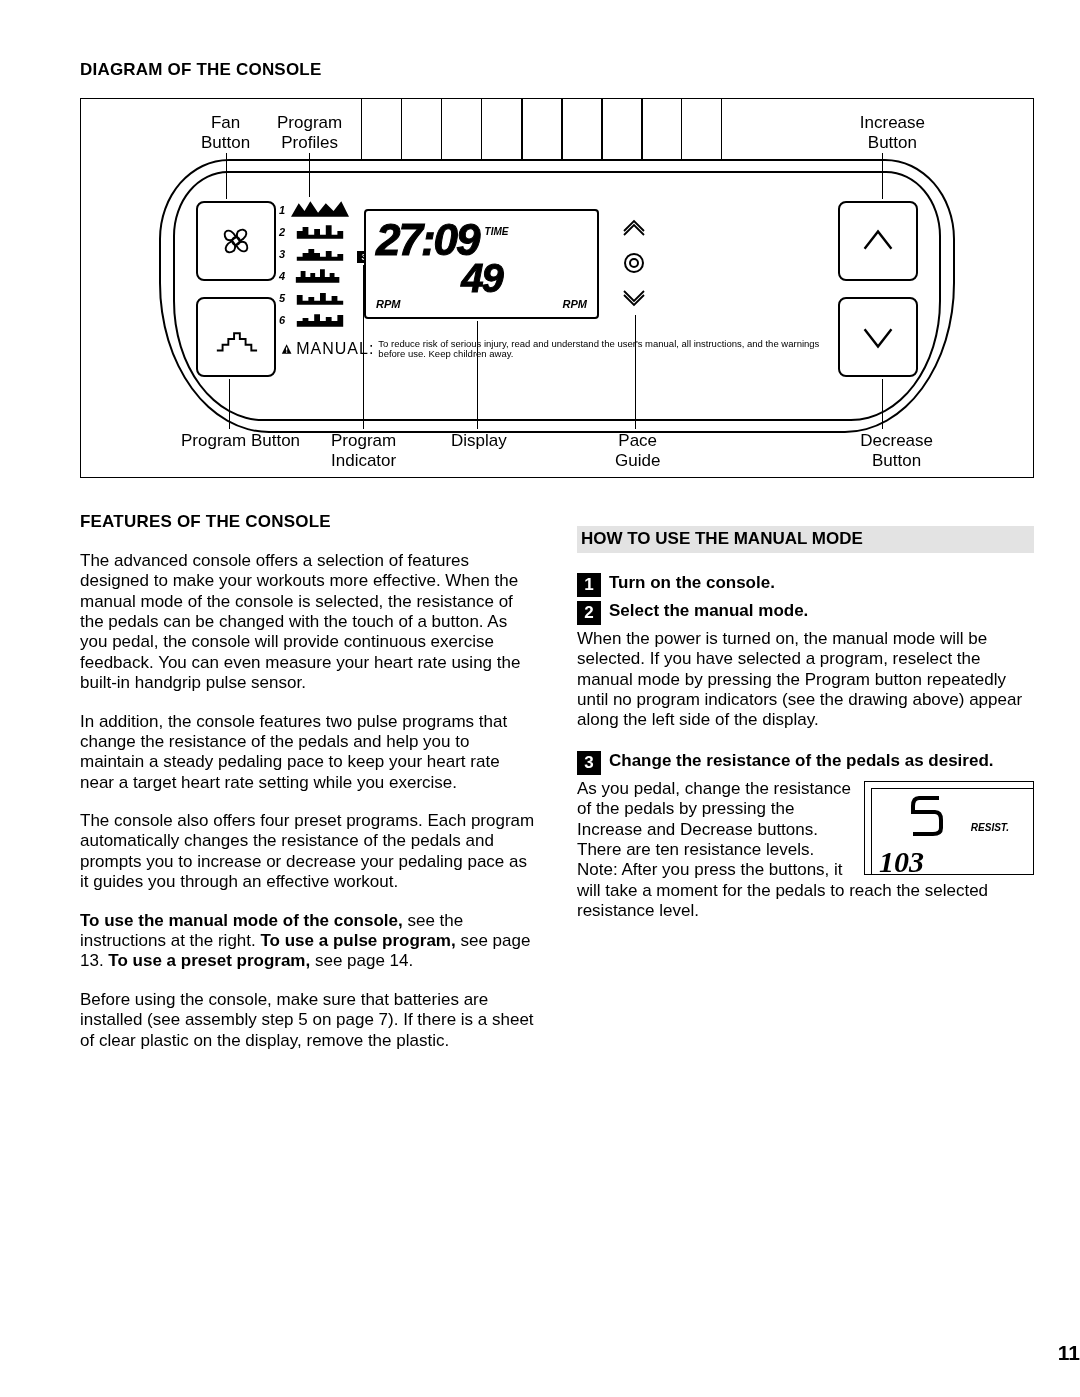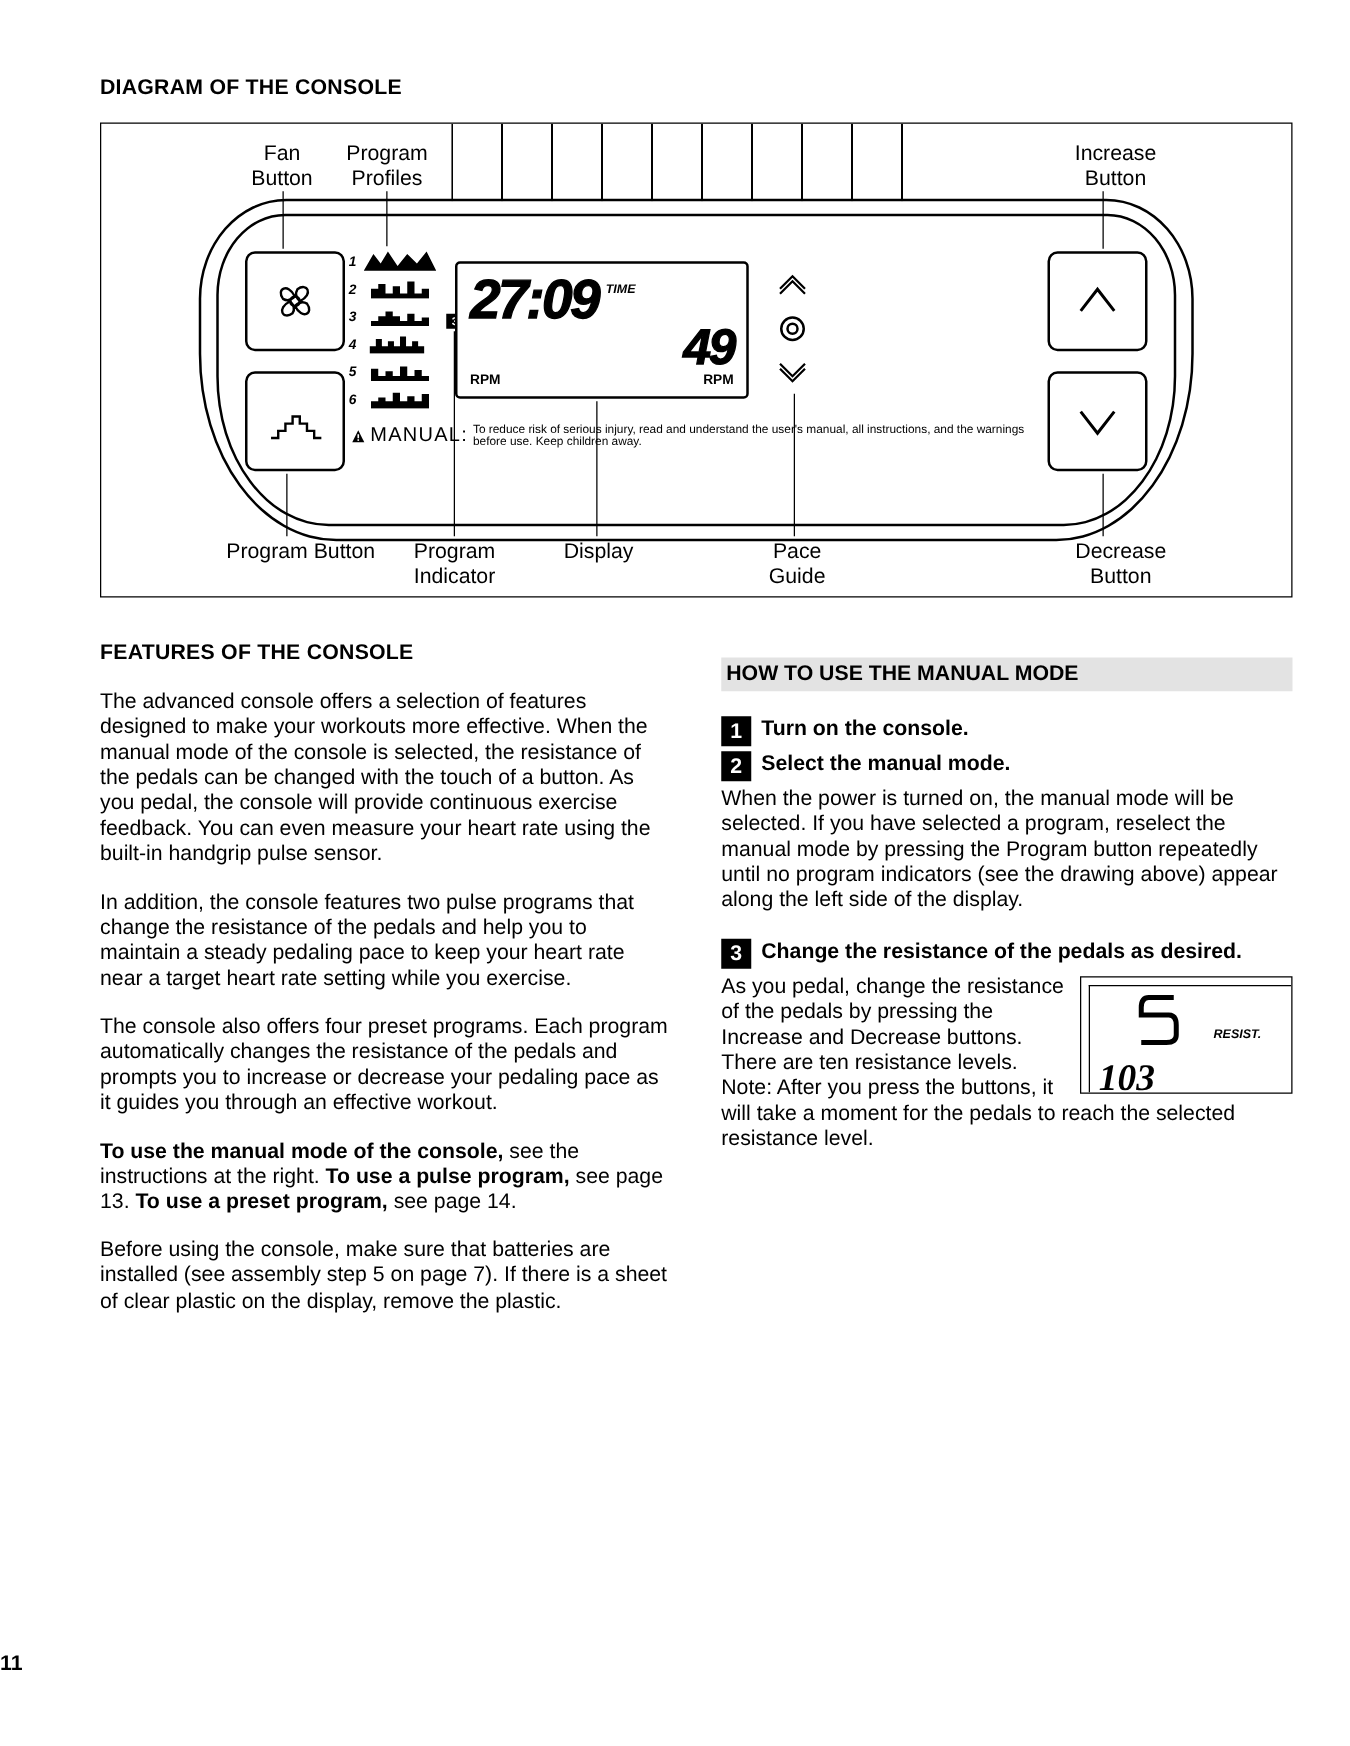--- a/index.html
+++ b/index.html
@@ -92,21 +92,21 @@
   .lcd-row { display:flex; align-items:baseline; gap:6px; }
   .seg {
     font-family: 'Arial Black', Arial, sans-serif;
     font-weight:900; font-size:44px; line-height:0.9;
     letter-spacing: -2px;
     font-style: italic;
     -webkit-text-stroke:1px #000;
   }
   .seg-small { font-size:40px; }
   .lcd-tag { font-size:10px; font-weight:bold; font-style:italic; align-self:flex-start; margin-top:6px;}
-  .lcd-bot { display:flex;justify-content:space-between;font-size:11px;font-weight:bold;margin-top:2px;}
+  .lcd-bot { display:flex;justify-content:space-between;font-size:11px;font-weight:bold;font-style:italic;margin-top:2px;}
   .profiles {
     position:absolute;
     left:198px; top:100px;
     width:70px;
   }
   .profile-row { display:flex;align-items:flex-end;gap:2px;margin-bottom:4px;height:18px;}
   .profile-row .num{ font-size:11px;font-weight:bold;width:10px;font-style:italic;}
   .profile-row svg{ flex:1;height:18px;}
   .prog-ind {
     position:absolute;
@@ -167,24 +167,24 @@
     content:"";position:absolute;left:6px;top:6px;right:0;bottom:0;
     border-left:1.5px solid #000;border-top:1.5px solid #000;
   }
   .resist-fig .rlabel{
     position:absolute;right:24px;top:28px;
     font-size:10px;font-weight:bold;font-style:italic;margin-top:12px;
   }
   .resist-fig svg{position:absolute;}
   .pagenum{
     position:absolute;
-    bottom:56px;left:0;right:0;
-    text-align:left;
+    bottom:32px;left:0;right:0;
+    text-align:right;
     font-weight:bold;
-    font-size:17px;
+    font-size:21px;
   }
   b{font-weight:bold;}
 </style>
 </head>
 <body>
 
 <div class="page">
 
   <h3 class="section">DIAGRAM OF THE CONSOLE</h3>
 
@@ -258,21 +258,21 @@
         </div>
     </div>
 
     <div class="prog-ind">3</div>
 
     <div class="lcd">
       <div class="lcd-row">
         <span class="seg">27:09</span>
         <span class="lcd-tag">TIME</span>
       </div>
-      <div class="lcd-row" style="justify-content:flex-end;">
+      <div class="lcd-row" style="justify-content:center;">
         <span class="seg seg-small">49</span>
       </div>
       <div class="lcd-bot">
         <span>RPM</span>
         <span>RPM</span>
       </div>
     </div>
 
     <div class="pace-guide">
       <svg viewBox="0 0 28 100">

